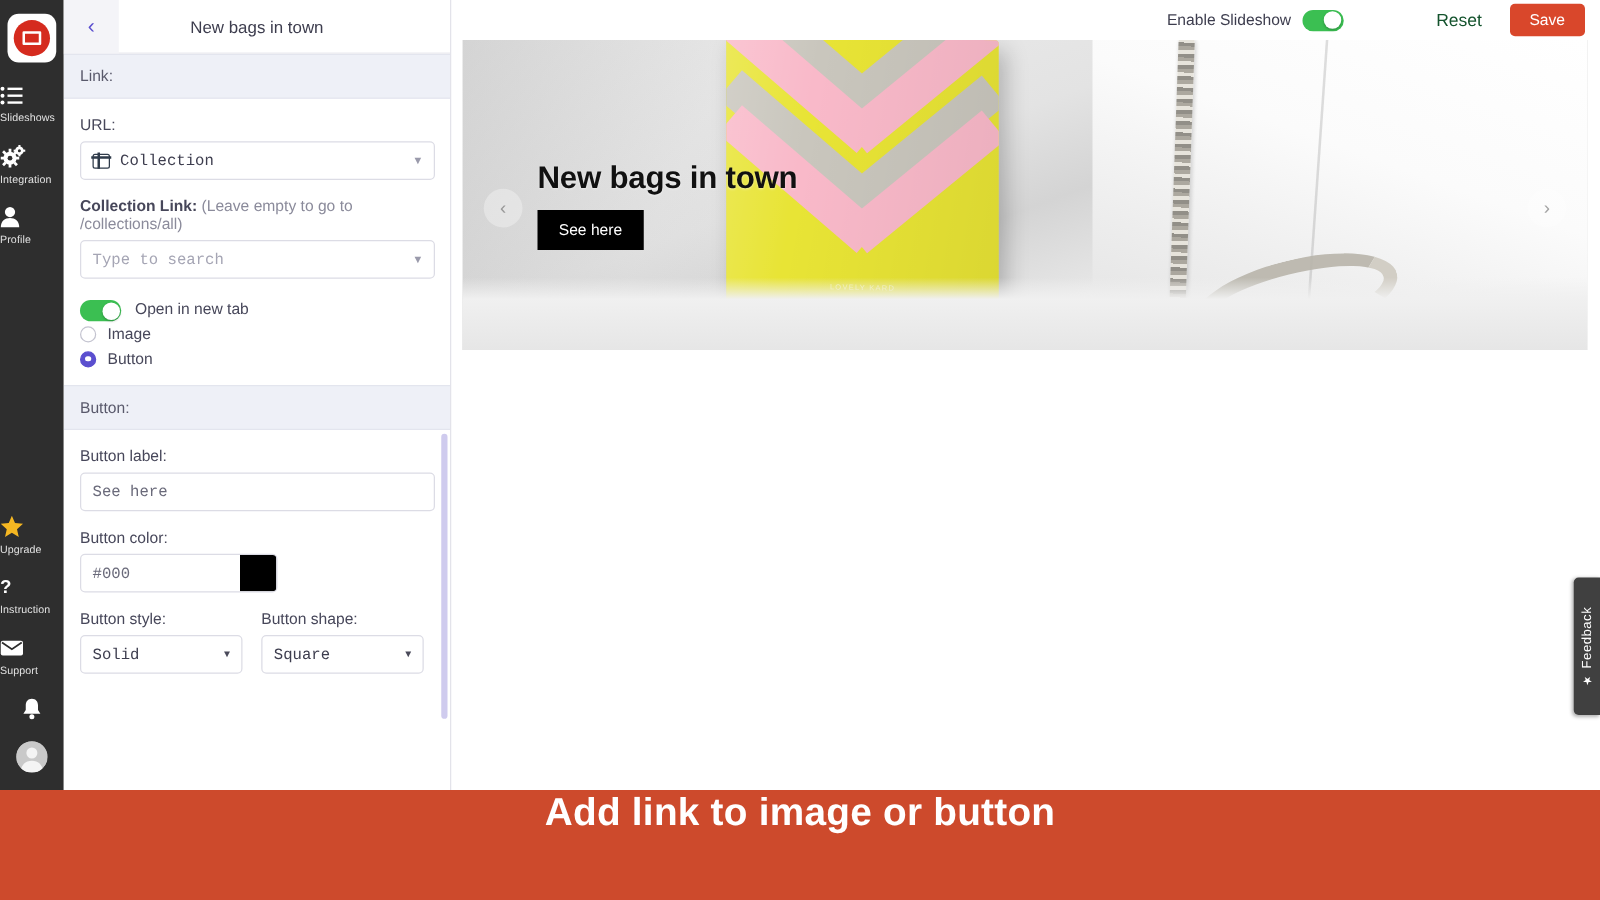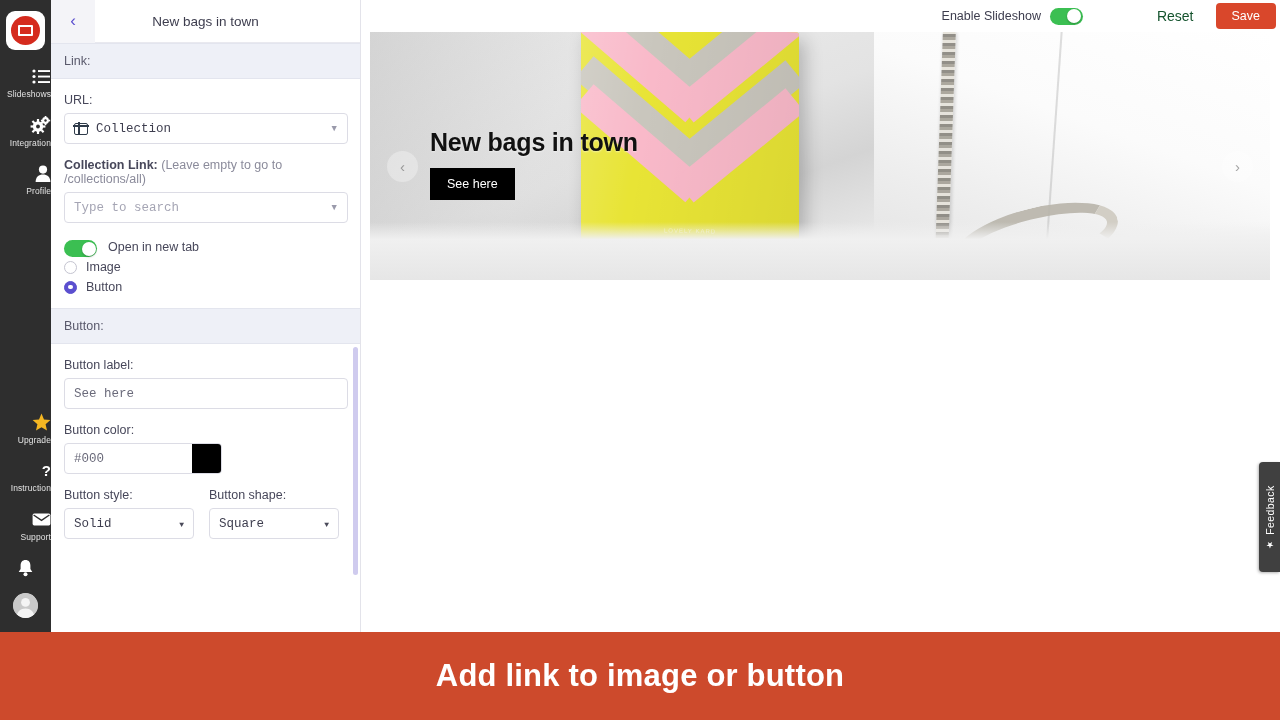--- a/index.html
+++ b/index.html
@@ -36,21 +36,21 @@
   .logo-screen {
     width: 15px; height: 11px;
     border: 2px solid #ffffff;
     border-radius: 1px;
     background: #d52b1e;
   }
   .rail-item {
     width: 51px;
     margin-top: 16px;
     display: flex; flex-direction: column;
-    align-items: flex-end; justify-content: center;
+    align-items: flex-start; justify-content: center;
     cursor: pointer;
   }
   .rail-ico { height: 21px; display: flex; align-items: center; justify-content: center; color: #ffffff; }
   .rail-label {
     margin-top: 3px;
     font-size: 8.5px;
     color: #e2e2e2;
     letter-spacing: .1px;
     line-height: 1;
   }
@@ -204,21 +204,21 @@
 
   
   #main {
     position: absolute; left: 362px; top: 0;
     width: 918px; height: 632px;
     background: #ffffff;
   }
   #topbar {
     height: 32px;
     display: flex; align-items: center; justify-content: flex-end;
-    padding-right: 4px;
+    padding-right: 12px;
     gap: 0;
     background:#ffffff;
   }
   #enable-label { font-size: 12.5px; color: #3d3d4e; margin-right: 9px; }
   #reset-link {
     font-size: 14px; color: #14532d; cursor: pointer;
     margin-left: 74px; margin-right: 22px;
   }
   #save-btn {
     background: #d9472b; color: #ffffff;
@@ -353,21 +353,21 @@
     letter-spacing: .4px;
     display:flex; align-items:center; gap:5px;
   }
   #feedback .star { font-size: 9px; }
 
   
   #banner {
     position:absolute; left:0; bottom:0;
     width: 1280px; height: 88px;
     background: #cd4a2c;
-    display:flex; align-items:center; justify-content:center;
+    display:flex; justify-content:center;
     color: #ffffff;
     font-size: 31px;
     font-weight: bold;
     letter-spacing: .2px;
   }
 </style>
 </head>
 <body>
 
 <div id="app">

